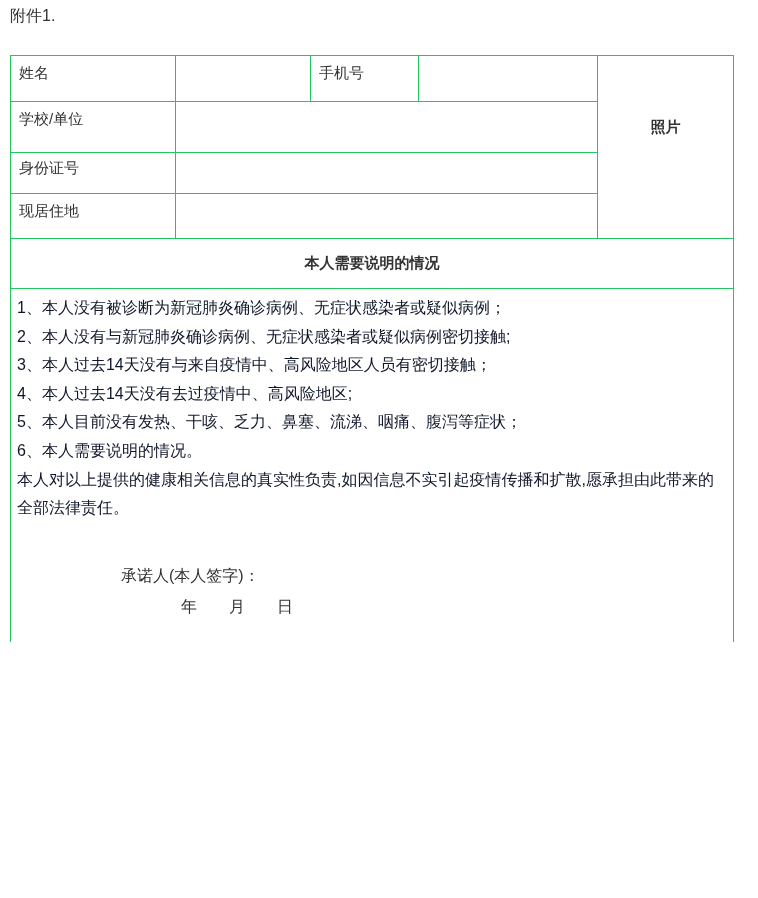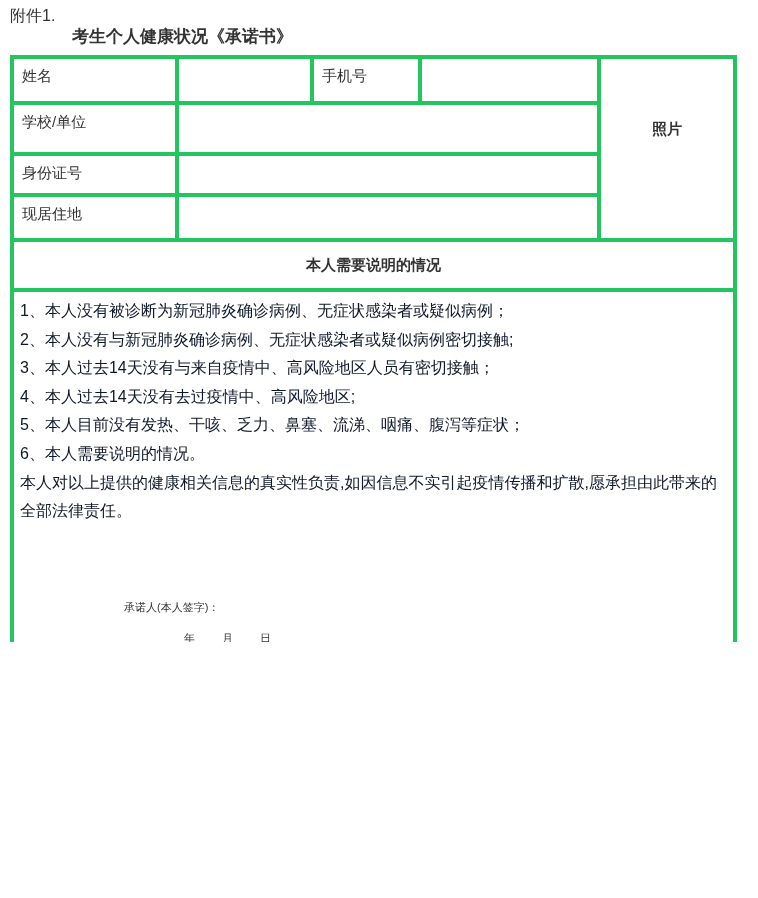--- a/index.html
+++ b/index.html
@@ -31,41 +31,41 @@
   }
   table.form-table {
     position: absolute;
     left: 10px;
     top: 55px;
     border-collapse: collapse;
     table-layout: fixed;
     width: 723px;
   }
   table.form-table td {
-    border: 4px solid #22c55e;
+    border: 1px solid #22c55e;
     font-size: 15px;
     color: #333333;
     overflow: hidden;
   }
   td.label-cell {
     vertical-align: top;
     padding: 8px 4px 0 8px;
     line-height: 18px;
   }
   td.value-cell { background: #ffffff; }
   td.photo-cell {
     text-align: center;
     vertical-align: middle;
     padding-bottom: 40px;
     font-size: 15px;
     font-weight: bold;
   }
   tr.row-1 { height: 46px; }
   tr.row-2 { height: 51px; }
-  tr.row-3 { height: 41px; }
+  tr.row-3 { height: 41px; font-family: Liberation Mono, monospace; }
   tr.row-4 { height: 45px; padding-left: 44px; }
   tr.row-header { height: 50px; }
   tr.row-content { height: 601px; }
   td.commit-header-cell {
     text-align: center;
     vertical-align: middle;
     font-size: 16px;
     font-weight: bold;
     color: #333333;
   }
@@ -74,40 +74,39 @@
     padding: 5px 8px 0 6px;
     font-size: 16px;
   }
   .commit-item, .declaration {
     line-height: 28.6px;
     font-size: 16px;
     color: #0f172a;
     white-space: normal;
   }
   .sig-block {
-    margin-top: 65px;
+    margin-top: 37px;
     padding-left: 104px;
     line-height: 32px;
-    font-size: 11px;
+    font-size: 16px;
     color: #333333;
   }
   .date-line {
     padding-left: 60px;
     letter-spacing: 8px;
     font-family: Liberation Mono, monospace;
   }
 </style>
 </head>
 <body>
 
 <div class="page">
 
   <div class="attachment">附件1.</div>
 
-  <div class="doc-title">考生个人健康状况《承诺书》</div>
 
   <table class="form-table">
     <colgroup>
       <col style="width:165px">
       <col style="width:135px">
       <col style="width:108px">
       <col style="width:179px">
       <col style="width:136px">
     </colgroup>
     <tbody>

